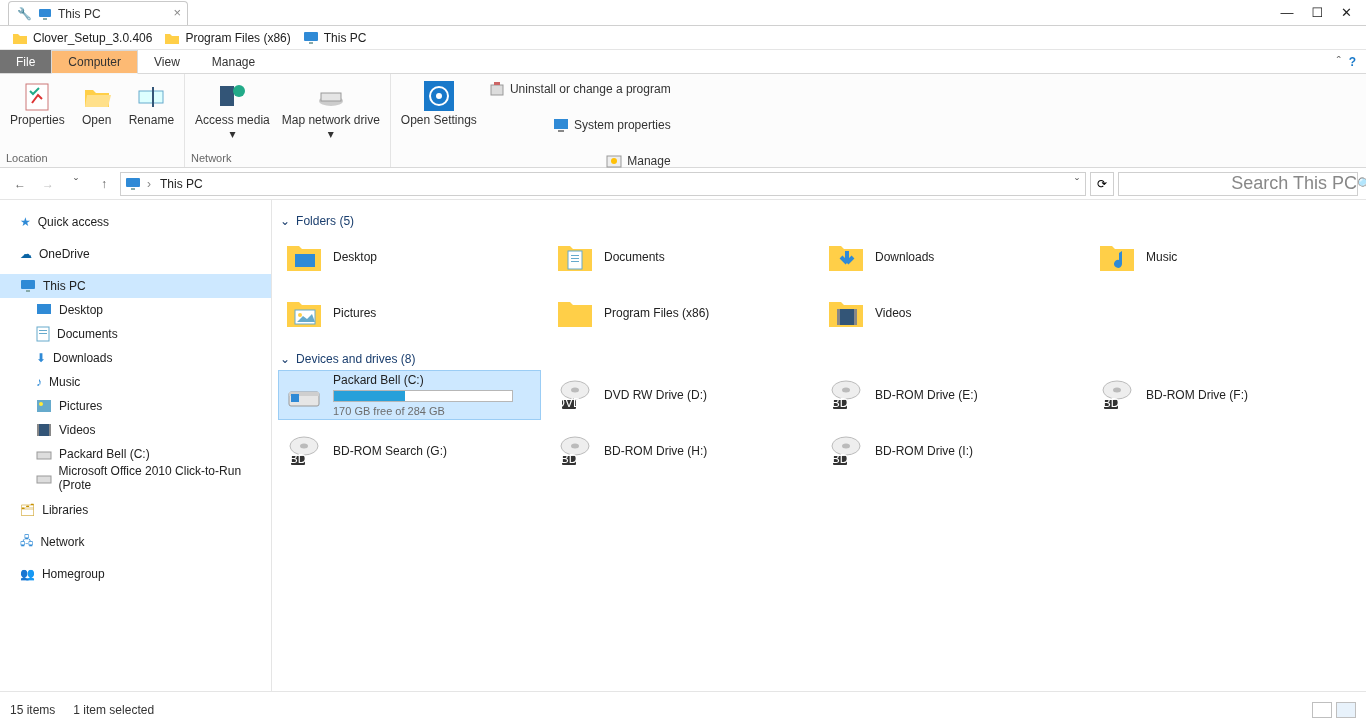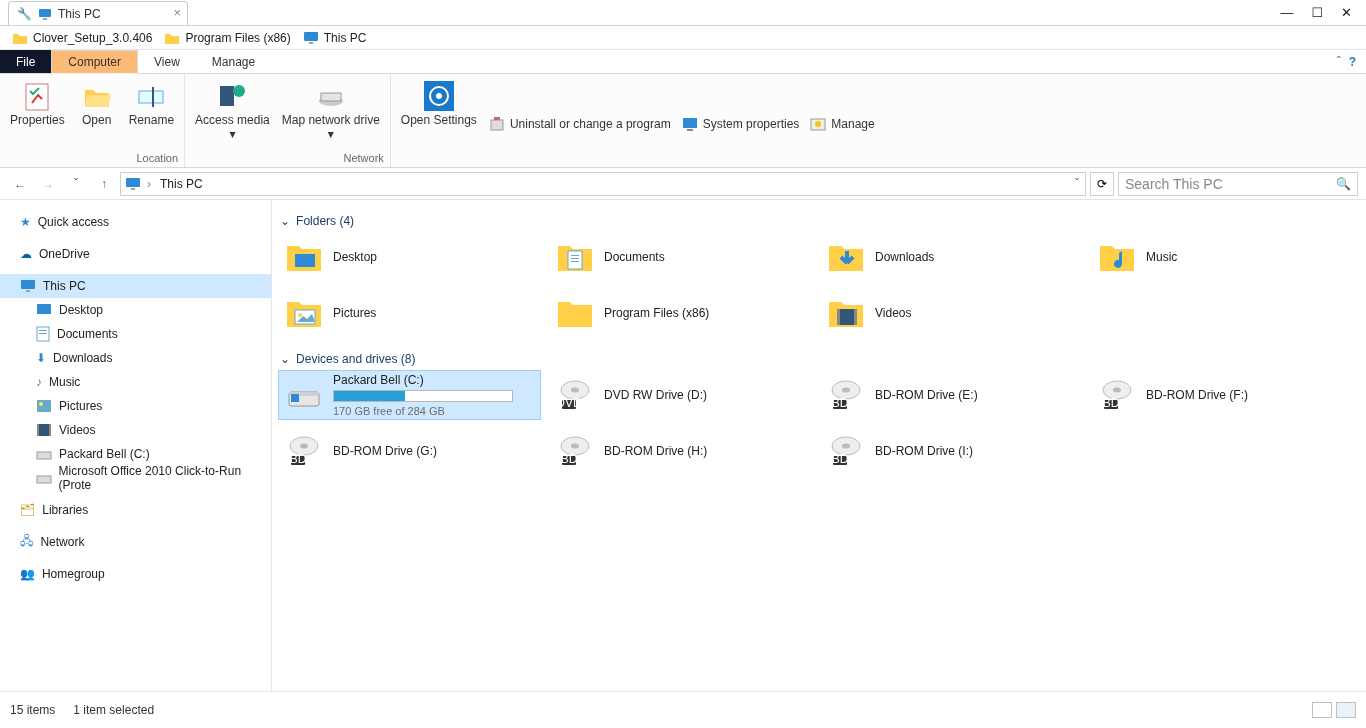--- a/index.html
+++ b/index.html
@@ -12,45 +12,45 @@
 .titlebar-controls { margin-left: auto; display: flex; gap: 18px; padding-right: 14px; align-items: center; height: 100%; font-family: "Segoe MDL2 Assets", sans-serif; }
 .titlebar-controls span { font-size: 13px; color: #222; cursor: pointer; }
 
 
 .bookmarks { height: 24px; background: #fff; border-bottom: 1px solid #e5e5e5; display: flex; align-items: center; gap: 12px; padding-left: 12px; }
 .bookmark { display: flex; align-items: center; gap: 5px; color: #222; cursor: pointer; }
 
 
 .ribbon-tabs { height: 24px; display: flex; align-items: stretch; border-bottom: 1px solid #d9d9d9; background: #fff; }
 .ribbon-tab { padding: 0 16px; display: flex; align-items: center; color: #333; cursor: pointer; }
-.ribbon-tab.file { background: #0f172a; color: #fff; }
+.ribbon-tab.file { background: #737373; color: #fff; }
 .ribbon-tab.active { background: #fdba74; border: 1px solid #d9d9d9; border-bottom-color: #f5f5f5; margin-bottom: -1px; }
 .ribbon-right { margin-left: auto; display: flex; align-items: center; gap: 8px; padding-right: 10px; }
 
 
 .ribbon { height: 94px; background: #fcfcfc; border-bottom: 1px solid #d9d9d9; display: flex; }
 .ribbon-group { display: flex; flex-direction: column; padding: 2px 6px 0 6px; border-right: 1px solid #e4e4e4; }
 .ribbon-group-items { display: flex; gap: 4px; flex: 1; }
-.ribbon-group-label { text-align: right; color: #666; font-size: 11px; padding: 2px 0 3px; }
+.ribbon-group-label { text-align: left; color: #666; font-size: 11px; padding: 2px 0 3px; }
 .rb-btn { display: flex; flex-direction: column; align-items: center; justify-content: flex-start; width: auto; min-width: 48px; padding: 4px 4px 0 4px; text-align: center; color: #333; cursor: pointer; line-height: 1.15; }
 .rb-btn .ic { width: 32px; height: 32px; display: flex; align-items: center; justify-content: center; margin-bottom: 2px; }
-.rb-small-list { display: flex; gap: 3px; padding-top: 4px; }
+.rb-small-list { display: flex; flex-direction: column; gap: 18px; padding-top: 4px; align-items: flex-end; }
 .rb-small { display: flex; align-items: center; gap: 5px; color: #333; padding: 1px 4px; cursor: pointer; white-space: nowrap; }
 
 
 .navbar { height: 32px; display: flex; align-items: center; gap: 4px; padding: 4px 8px; border-bottom: 1px solid #e5e5e5; }
 .nav-arrow { width: 24px; height: 24px; display: flex; align-items: center; justify-content: center; color: #606060; cursor: pointer; }
 .nav-arrow.disabled { color: #bfbfbf; }
 .address { flex: 1; height: 24px; border: 1px solid #cfcfcf; display: flex; align-items: center; padding: 0 4px; gap: 6px; }
 .address .seg { color: #222; padding: 0 3px; }
 .address .chev { color: #888; }
 .addr-tools { display: flex; align-items: center; gap: 6px; padding-right: 2px; }
 .refresh-box { width: 24px; height: 24px; border: 1px solid #cfcfcf; display: flex; align-items: center; justify-content: center; }
 .search { width: 240px; height: 24px; border: 1px solid #cfcfcf; display: flex; align-items: center; padding: 0 6px; color: #888; }
-.search input { border: none; outline: none; flex: 1; font-size: 14px; }
+.search input { border: none; outline: none; flex: 1; font-size: 18px; text-align: right; }
 .search input::placeholder { color: #888; }
 
 
 .main { flex: 1; display: flex; min-height: 0; }
 .tree { width: 272px; border-right: 1px solid #e5e5e5; padding-top: 10px; overflow-y: auto; }
 .tree-item { display: flex; align-items: center; gap: 7px; height: 24px; padding-left: 20px; color: #222; cursor: pointer; }
 .tree-item.sub { padding-left: 36px; }
 .tree-item.selected { background: #cde8ff; }
 .tree-spacer { height: 8px; }
 
@@ -336,21 +336,21 @@
     <div class="tree-spacer"></div>
     <div class="tree-item">
         <span style="color:#2a8">👥</span>
         <span>Homegroup</span>
       </div>
   </div>
 
   <div class="content">
     <div class="section-header">
       <span>⌄</span>
-      <span>Folders (4)</span>
+      <span>Folders (5)</span>
     </div>
     <div class="grid" id="folders-grid">
         <div class="item">
           <div class="ic-big">
             <svg viewBox="0 0 38 38">
               <path class="folder-ic" d="M2 8h12l3 3h19v22H2z"></path>
               <rect x="10" y="16" width="20" height="13" fill="#2f8ad6"></rect>
             </svg>
           </div>
           <span class="item-label">Desktop</span>
@@ -473,21 +473,21 @@
         </div>
         <div class="item">
           <div class="ic-big">
             <svg viewBox="0 0 38 38">
               <ellipse cx="19" cy="14" rx="14" ry="9" fill="#eee" stroke="#bbb"></ellipse>
               <ellipse cx="19" cy="14" rx="4" ry="2.5" fill="#bbb"></ellipse>
               <rect x="6" y="24" width="14" height="9" rx="1" fill="#333"></rect>
               <text x="13" y="31" fill="#fff" font-size="6" text-anchor="middle">BD</text>
             </svg>
           </div>
-          <span class="item-label">BD-ROM Drive (G:)</span>
+          <span class="item-label">BD-ROM Search (G:)</span>
         </div>
         <div class="item">
           <div class="ic-big">
             <svg viewBox="0 0 38 38">
               <ellipse cx="19" cy="14" rx="14" ry="9" fill="#eee" stroke="#bbb"></ellipse>
               <ellipse cx="19" cy="14" rx="4" ry="2.5" fill="#bbb"></ellipse>
               <rect x="6" y="24" width="14" height="9" rx="1" fill="#333"></rect>
               <text x="13" y="31" fill="#fff" font-size="6" text-anchor="middle">BD</text>
             </svg>
           </div>

